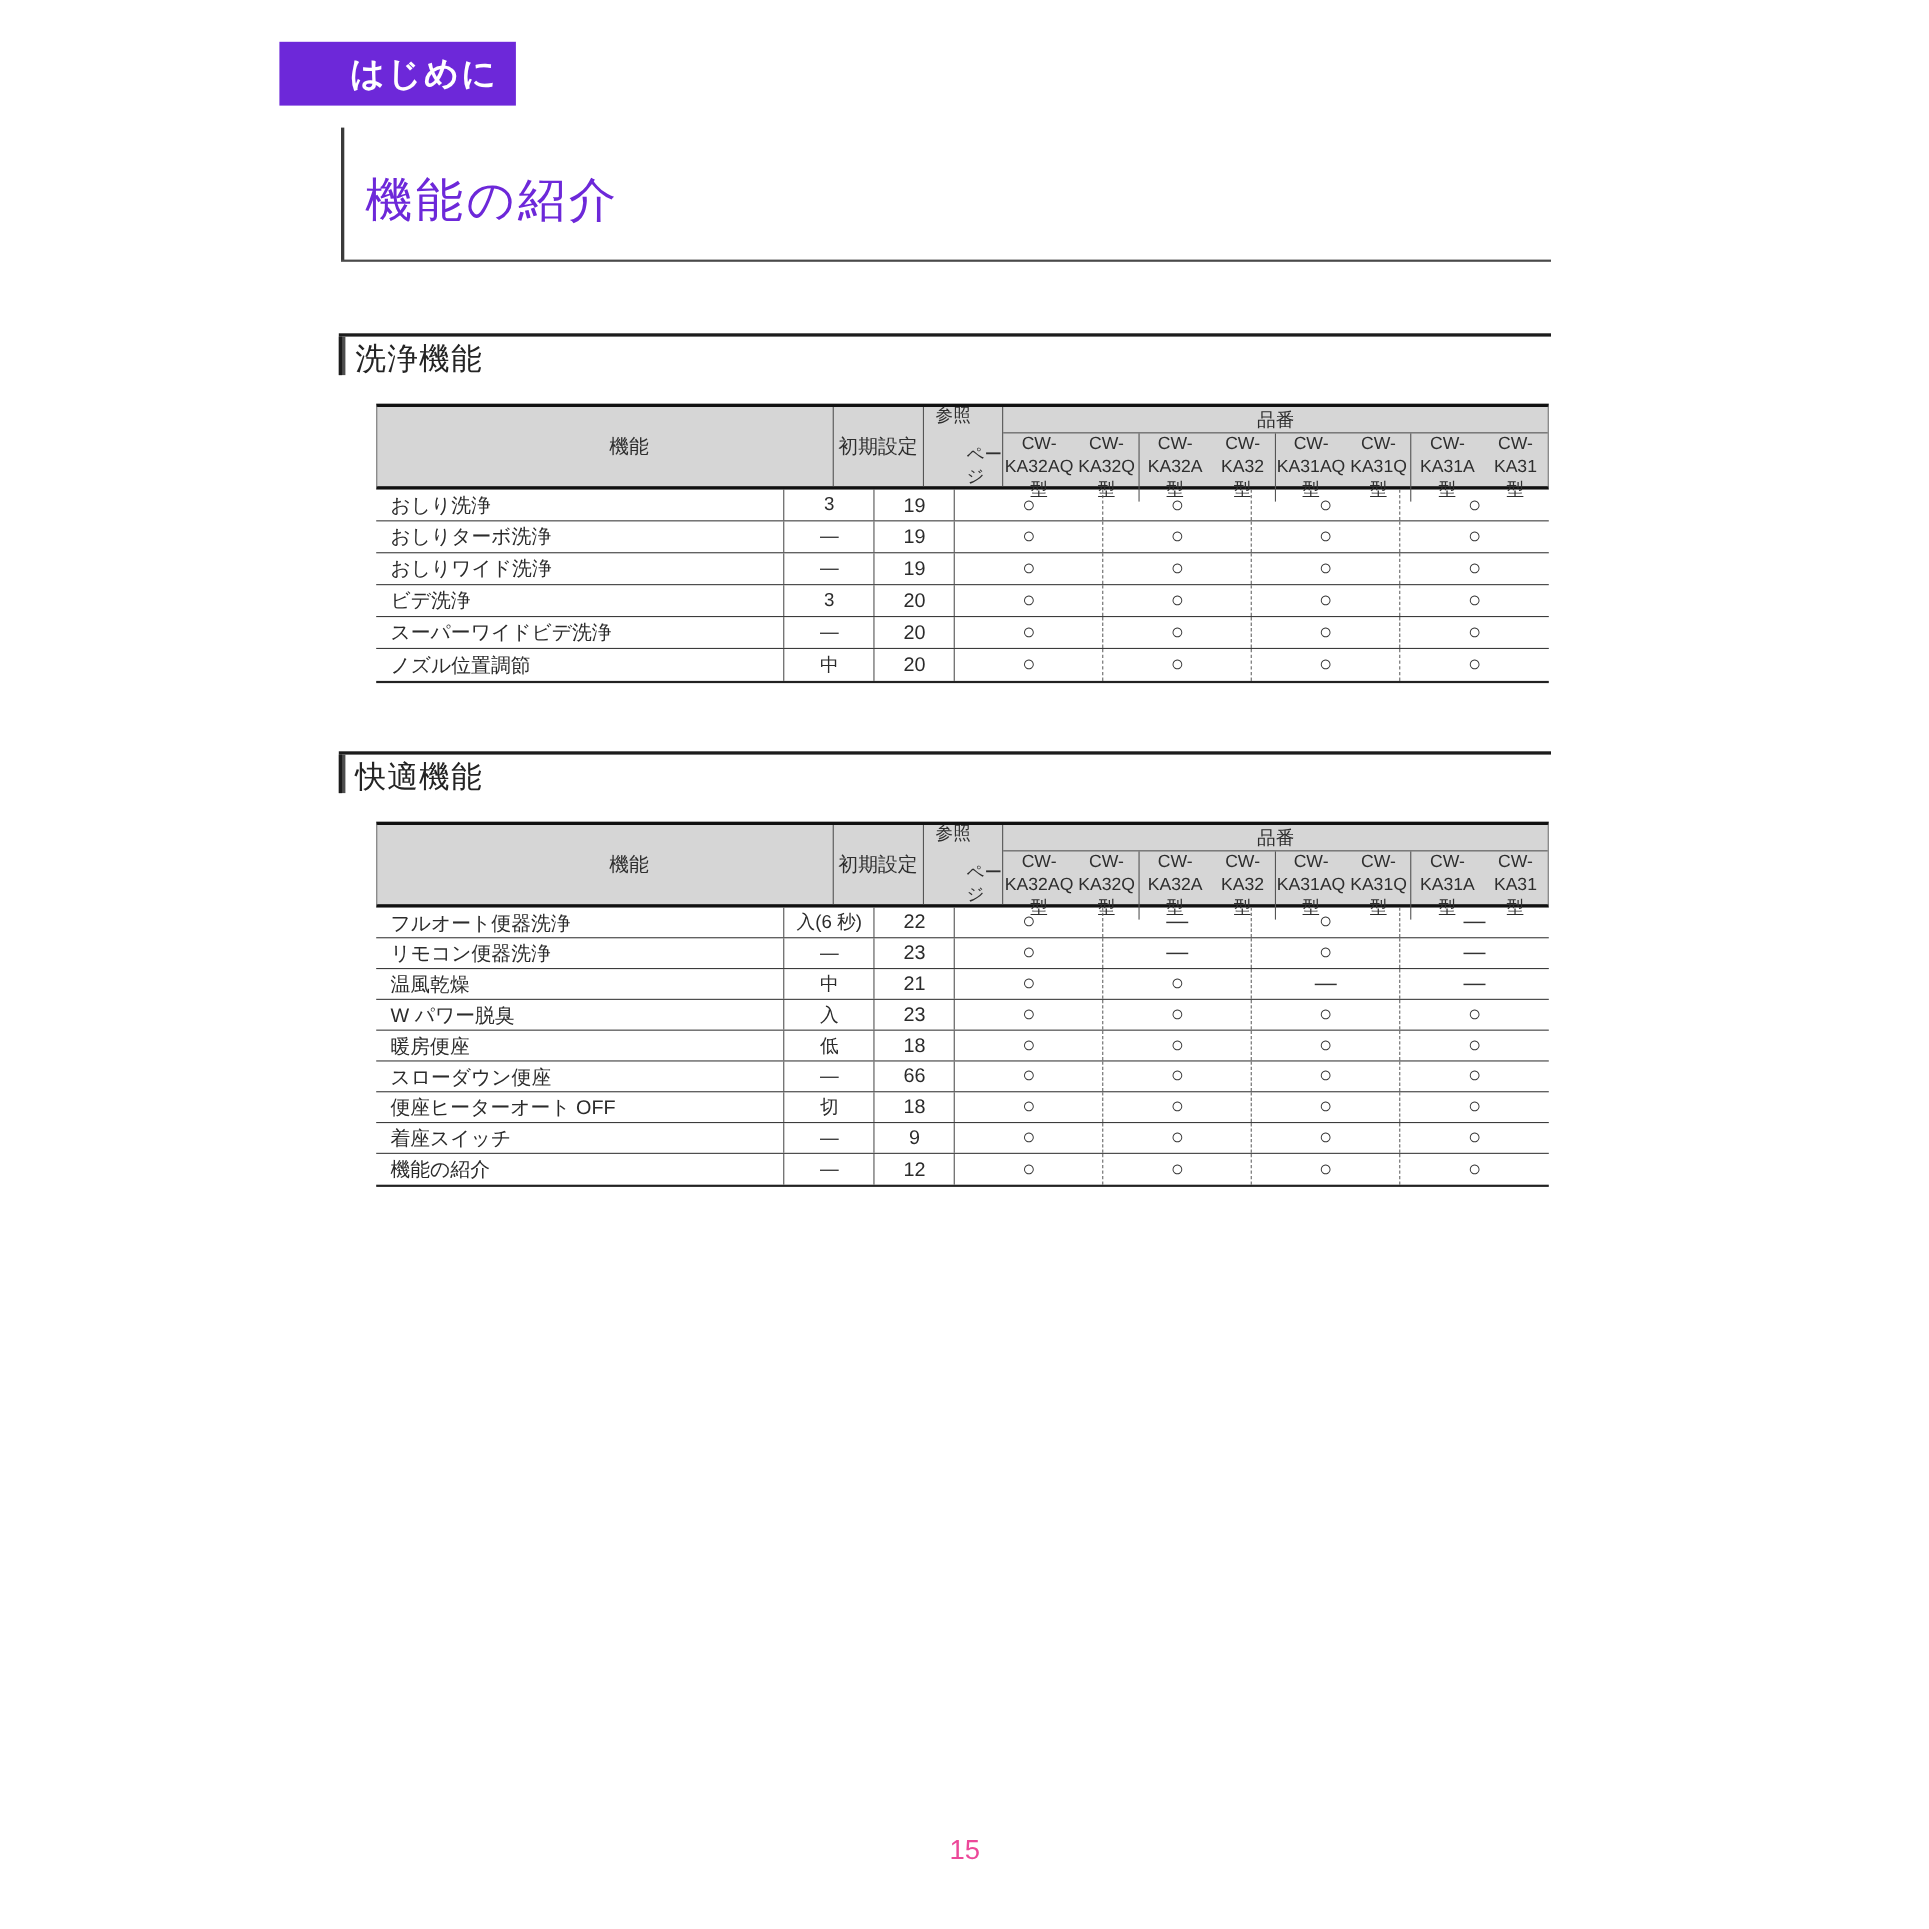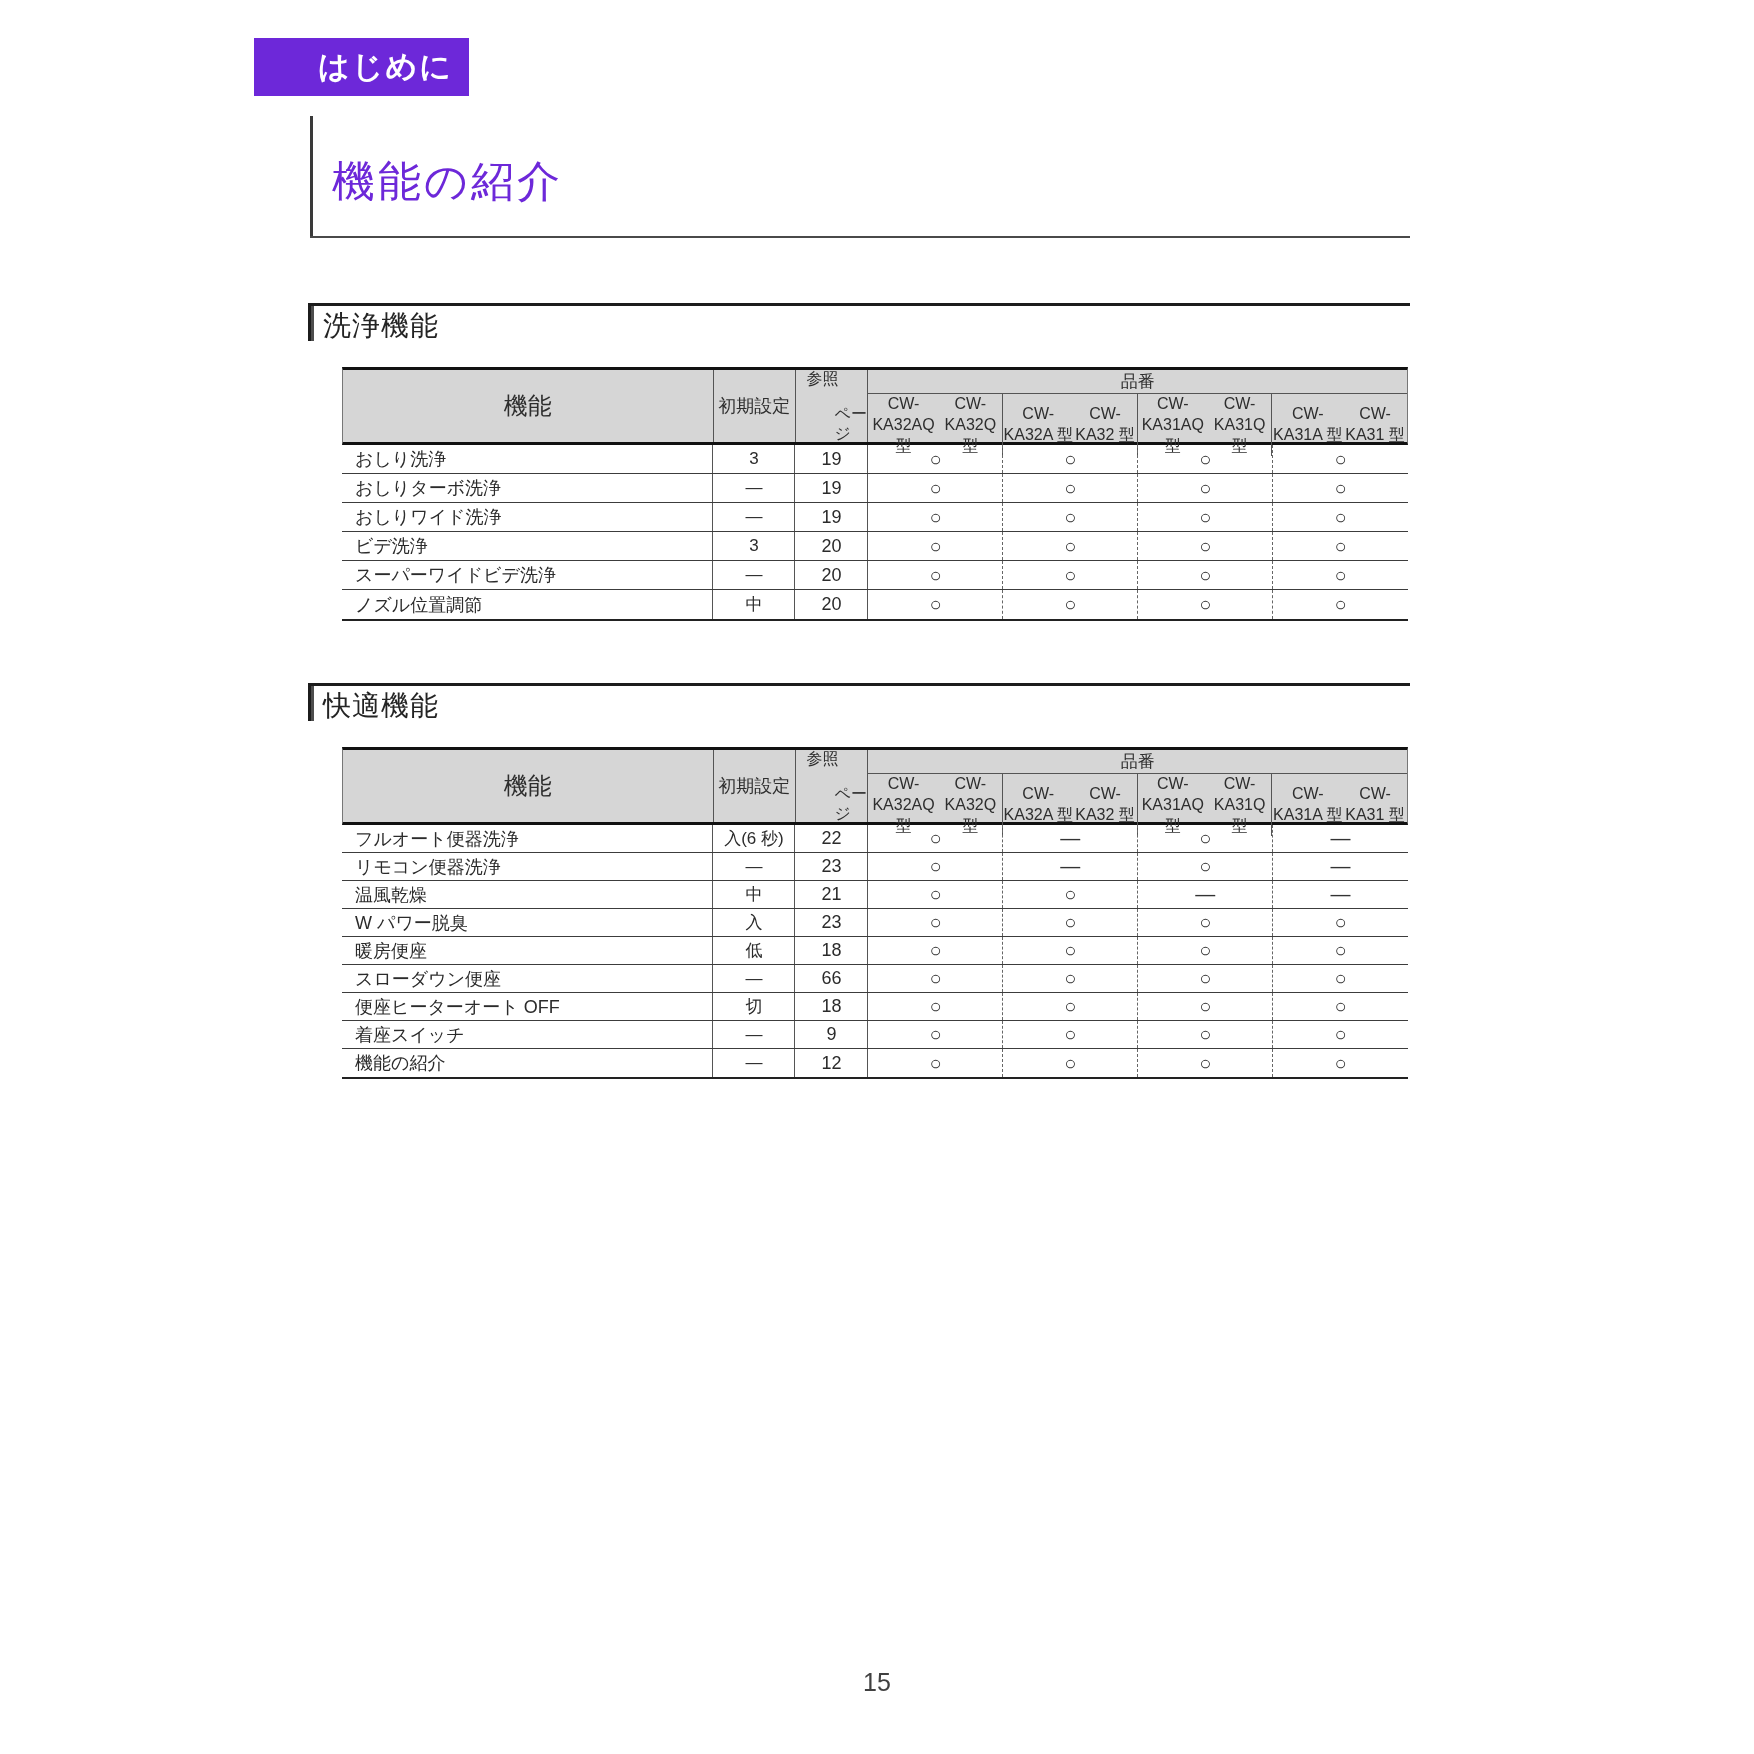--- a/index.html
+++ b/index.html
@@ -34,21 +34,21 @@
   .ftable { position:absolute; left:342px; width:1066px; }
   #table-1 { top:367px; }
   #table-2 { top:747px; }
 
   .thead {
     display:flex; background:#d6d6d6; height:78px;
     border-top:3px solid #111; border-bottom:3px solid #111;
     border-left:1px solid #777; border-right:1px solid #777;
     color:#2e2e2e;
   }
-  .th-func    { width:34.84%; display:flex; align-items:center; justify-content:center; font-size:24px; border-right:1px solid #555; }
+  .th-func    { width:34.84%; display:flex; align-items:center; justify-content:center; font-size:18px; border-right:1px solid #555;margin-left:44px; }
   .th-default { width:7.70%;  display:flex; align-items:center; justify-content:center; font-size:18px; border-right:1px solid #555; }
   .th-ref     { width:6.85%;  display:flex; flex-direction:column; align-items:center; justify-content:center; font-size:16px; line-height:1.2; border-right:1px solid #555;gap:16px; }
   .th-ref .l1 { transform:translateX(-9px); }
   .th-ref .l2 { transform:translateX(7px);margin-left:32px; }
   .th-models  { flex:1; display:flex; flex-direction:column; }
   .th-group   { height:27px; display:flex; align-items:center; justify-content:center; font-size:17px; border-bottom:1px solid #555; }
   .th-model-row { flex:1; display:flex; }
   .th-model   { width:25%; display:flex; flex-direction:row; align-items:center; justify-content:center; font-size:16px; line-height:1.3; border-right:1px solid #555; text-align:center; }
   .th-model:last-child { border-right:none; }
 
@@ -56,21 +56,21 @@
   .trow  { display:flex; height:29px; border-bottom:1px solid #3c3c3c; }
   #table-2 .trow { height:28px; }
   .trow:last-child { border-bottom:none; }
   .td-func    { width:34.84%; display:flex; align-items:center; padding-left:13px; font-size:18px; border-right:1px solid #555; }
   .td-default { width:7.70%;  display:flex; align-items:center; justify-content:center; font-size:17px; border-right:1px solid #555; }
   .td-ref     { width:6.85%;  display:flex; align-items:center; justify-content:center; font-size:18px; border-right:1px solid #555; }
   .td-mark    { width:12.6525%; display:flex; align-items:center; justify-content:center; font-size:20px; color:#333; border-right:1px dashed #666; }
   .td-mark:last-child { border-right:none; }
 
   
-  .page-number { position:absolute; left:50%; top:1668px; transform:translateX(-50%); font-size:25px; color:#404040; }
+  .page-number { position:absolute; left:50%; top:1668px; transform:translateX(-50%); font-size:25px; color:#ec4899; }
 </style>
 </head>
 <body>
 
 <div class="chapter-tab">
   <span>はじめに</span>
 </div>
 
 <div class="title-vline"></div>
 <div class="page-title">機能の紹介</div>

